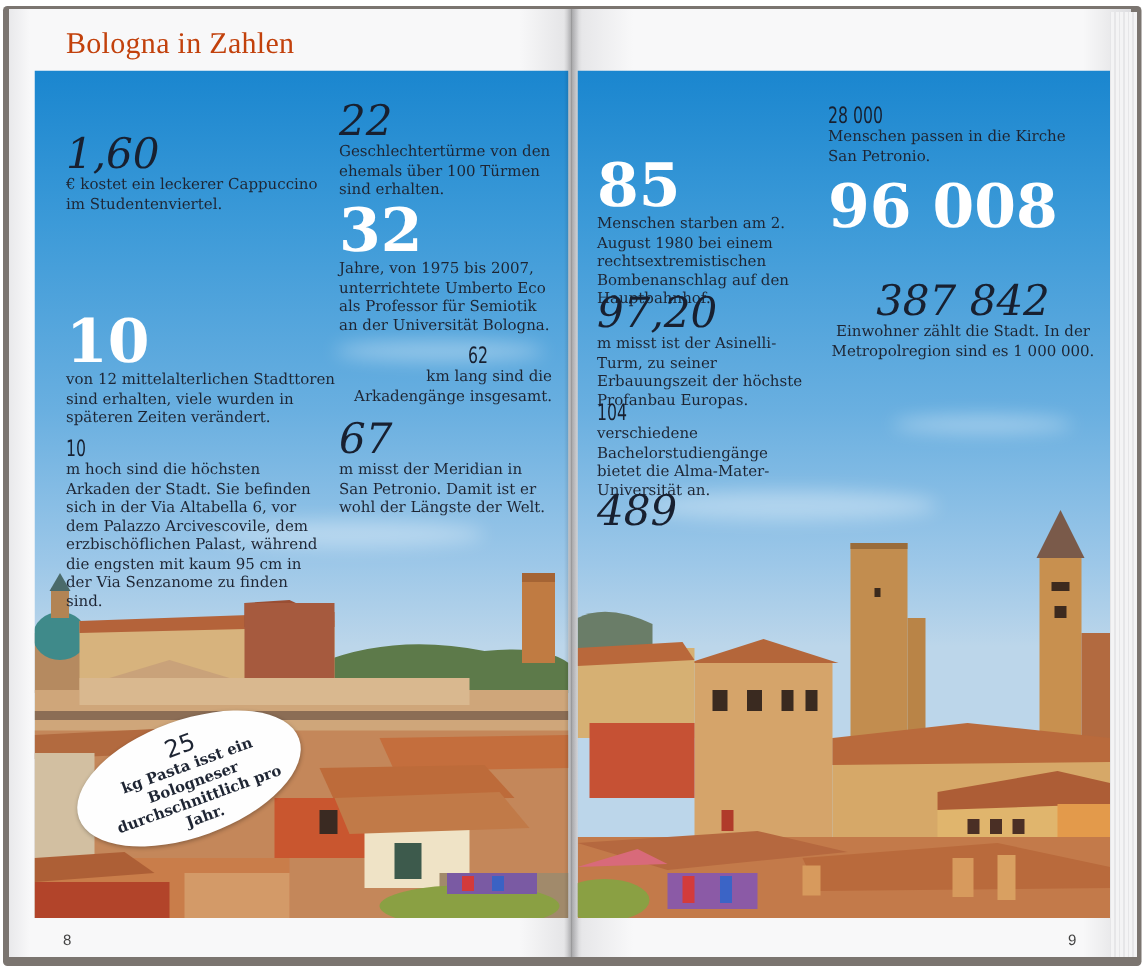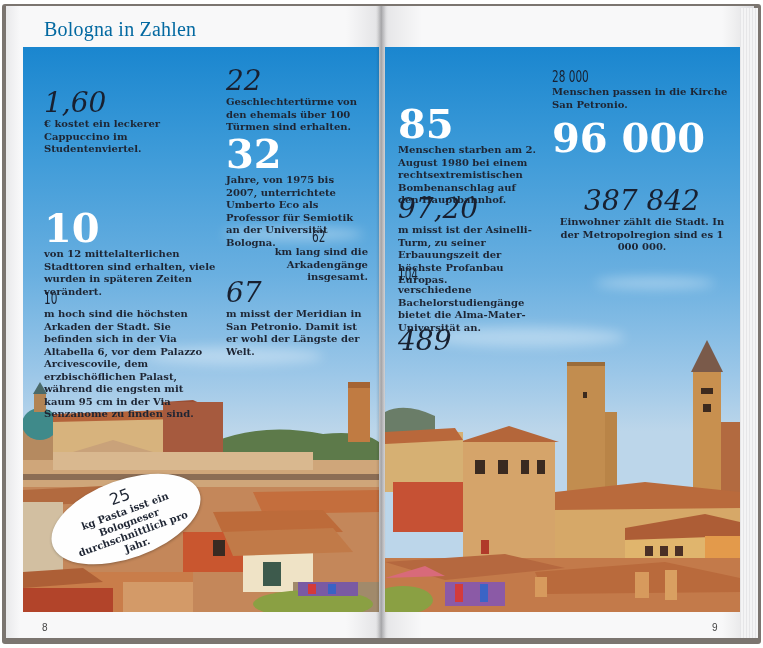--- a/index.html
+++ b/index.html
@@ -4,32 +4,32 @@
 <style>
   html, body { margin:0; padding:0; }
   body { width:763px; height:648px; background:#ffffff; position:relative; overflow:hidden; font-family:"DejaVu Serif", serif; }
   .book { position:absolute; left:0; top:0; width:763px; height:648px; }
   .cover-left { position:absolute; left:2px; top:4px; width:382px; height:640px; background:#7b7570; border-radius:3px 0 0 3px; }
   .cover-right { position:absolute; left:380px; top:4px; width:381px; height:640px; background:#7b7570; border-radius:0 3px 3px 0; }
   .page { position:absolute; top:6px; height:632px; background:#f7f7f8; }
   .page-left { left:6px; width:376px; background:linear-gradient(to right,#e9e9eb 0,#f8f8f9 14px,#f8f8f9 340px,#e4e4e6 372px,#cfcfd2 376px); }
   .page-right { left:382px; width:372px; background:linear-gradient(to right,#c9c9cc 0,#e7e7e9 6px,#f8f8f9 40px,#f8f8f9 340px,#efeff0 352px,#dddde0 372px); }
   .edge-right { position:absolute; left:740px; top:8px; width:18px; height:630px; background:repeating-linear-gradient(to right,#e6e6e8 0,#e6e6e8 1px,#f4f4f5 1px,#f4f4f5 3px); }
-  .header-title { position:absolute; left:44px; top:18px; font-family:"Liberation Serif", serif; font-size:20px; color:#0369a1; letter-spacing:0.2px; }
+  .header-title { position:absolute; left:44px; top:18px; font-family:"Liberation Serif", serif; font-size:20px; color:#c2410c; letter-spacing:0.2px; }
   .photo { position:absolute; top:47px; height:565px; overflow:hidden; }
   .photo-left { left:23px; width:356px; }
   .photo-right { left:385px; width:355px; }
   .sky { position:absolute; inset:0; background:linear-gradient(to bottom,#1a86cf 0%,#3c9ad8 18%,#69afe0 40%,#9cc7e8 58%,#bcd6ea 68%); }
   .cloud { position:absolute; background:rgba(255,255,255,0.35); border-radius:50%; filter:blur(6px); }
   .city { position:absolute; left:0; right:0; bottom:0; }
   .stat { position:absolute; color:#1d2430; }
   .num-italic { font-family:"DejaVu Serif", serif; font-style:italic; font-size:28px; line-height:30px; color:#182030; }
   .num-big-white { font-family:"DejaVu Serif", serif; font-weight:bold; font-size:40px; line-height:40px; color:#ffffff; }
   .num-small { font-family:"DejaVu Sans", sans-serif; font-size:15px; line-height:18px; color:#182030; transform:scaleX(0.7); transform-origin:left; display:inline-block; }
-  .desc { font-family:"DejaVu Serif", serif; font-weight:bold; font-size:10px; line-height:12.5px; color:#1e2533; }
+  .desc { font-family:"DejaVu Serif", serif; font-weight:normal; font-size:10px; line-height:12.5px; color:#1e2533; }
   .stat .block { display:block; }
   .pasta-oval { position:absolute; left:48px; top:480px; width:156px; height:78px; border-radius:50%; background:#fefefe; transform:rotate(-20deg); box-shadow:0 1px 3px rgba(0,0,0,0.3); }
   .pasta-text { position:absolute; left:58px; top:486px; width:140px; text-align:center; transform:rotate(-20deg); }
   .pasta-num { font-family:"DejaVu Sans", sans-serif; font-size:16px; color:#1e2533; display:block; }
   .pasta-desc { font-family:"DejaVu Serif", serif; font-weight:bold; font-size:10px; line-height:12px; color:#1e2533; display:block; }
   .page-num { position:absolute; top:622px; font-family:"Liberation Sans", sans-serif; font-size:10px; color:#444; }
   .gutter { position:absolute; left:376px; top:6px; width:10px; height:632px; background:linear-gradient(to right,rgba(0,0,0,0) 0,rgba(0,0,0,0.18) 45%,rgba(0,0,0,0.28) 50%,rgba(0,0,0,0.12) 60%,rgba(0,0,0,0) 100%); pointer-events:none; }
 </style>
 </head>
 <body>
@@ -191,21 +191,21 @@
   </div>
   <div class="stat" style="left:398px;top:326px;width:138px;">
     <span class="num-italic block">489</span>
   </div>
 
   <div class="stat" style="left:552px;top:68px;width:180px;">
     <span class="num-small block">28 000</span>
     <span class="desc block">Menschen passen in die Kirche San Petronio.</span>
   </div>
   <div class="stat" style="left:552px;top:118px;width:180px;">
-    <span class="num-big-white block">96 000</span>
+    <span class="num-big-white block">96 008</span>
   </div>
   <div class="stat" style="left:552px;top:186px;width:180px;text-align:center;">
     <span class="num-italic block">387 842</span>
     <span class="desc block">Einwohner zählt die Stadt. In der Metropolregion sind es 1 000 000.</span>
   </div>
 
   <div class="pasta-oval"></div>
   <div class="pasta-text">
     <span class="pasta-num">25</span>
     <span class="pasta-desc">kg Pasta isst ein Bologneser durchschnittlich pro Jahr.</span>

